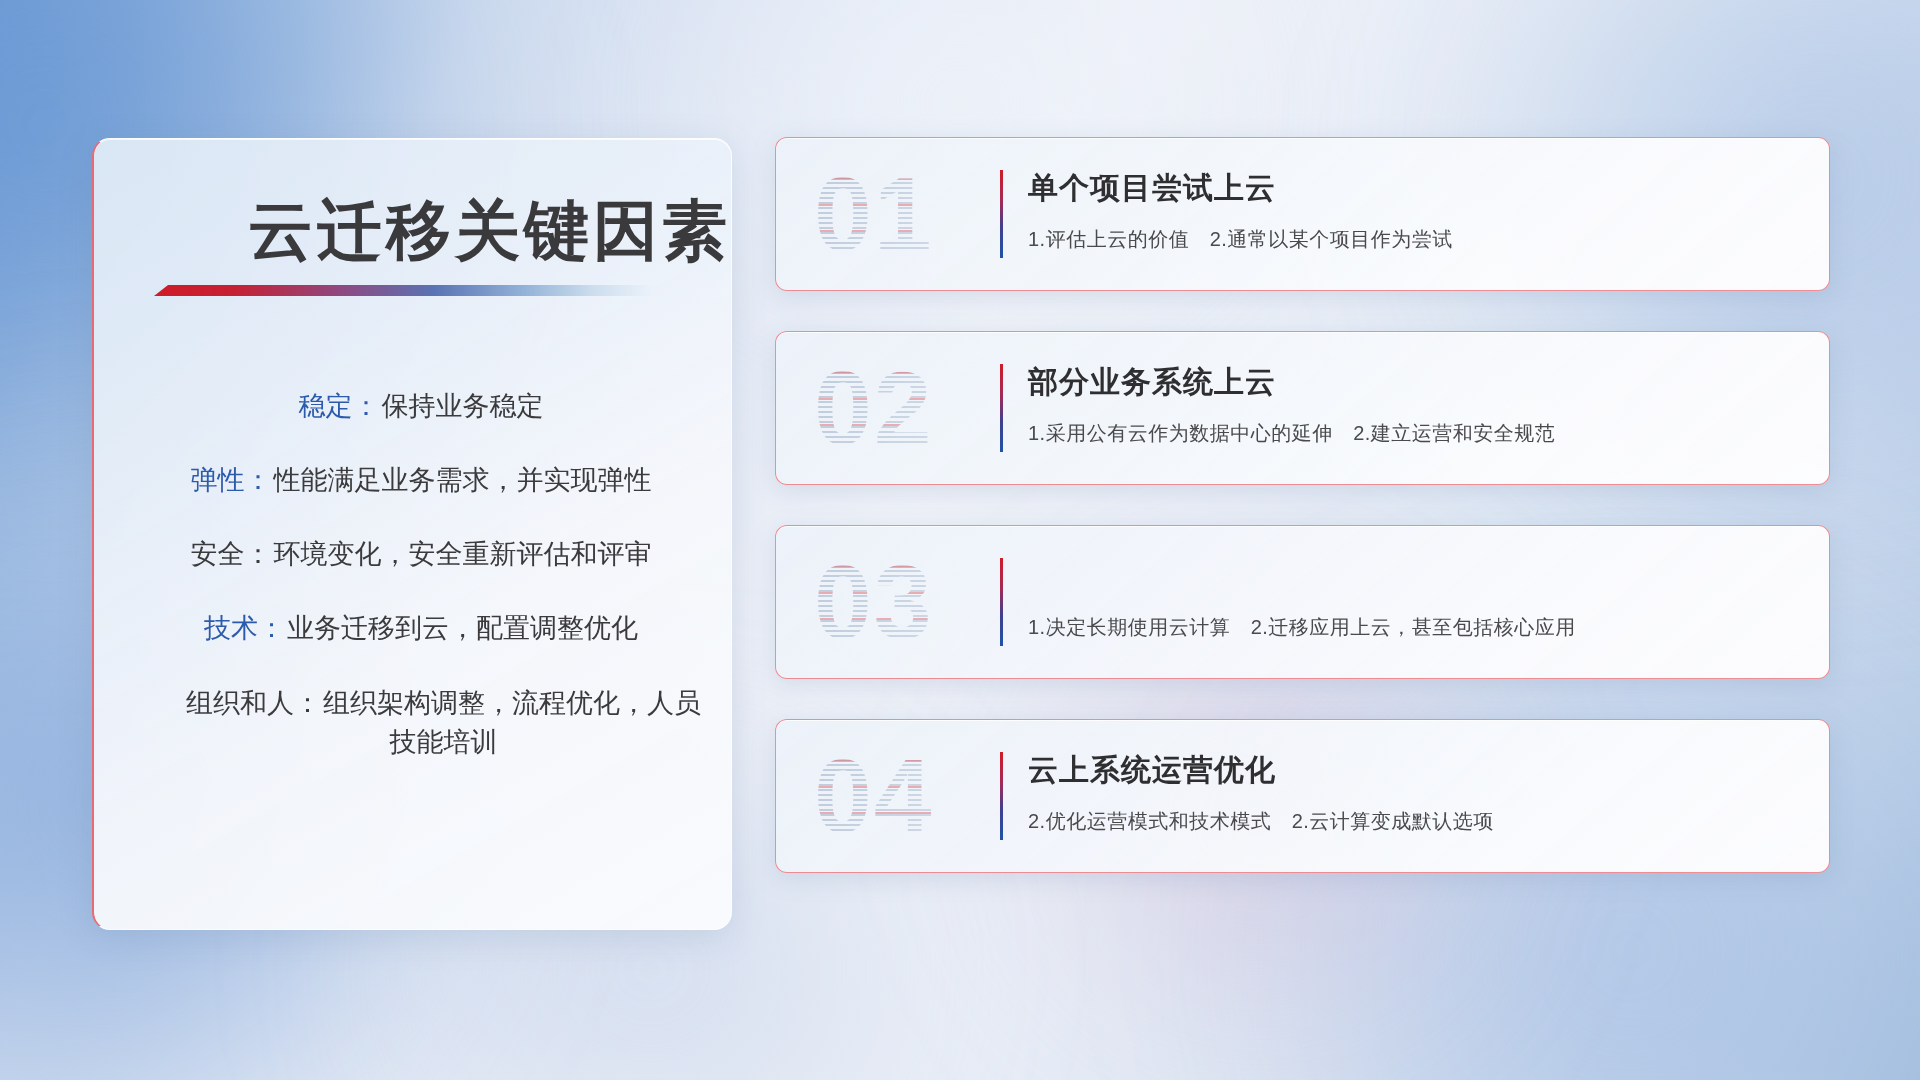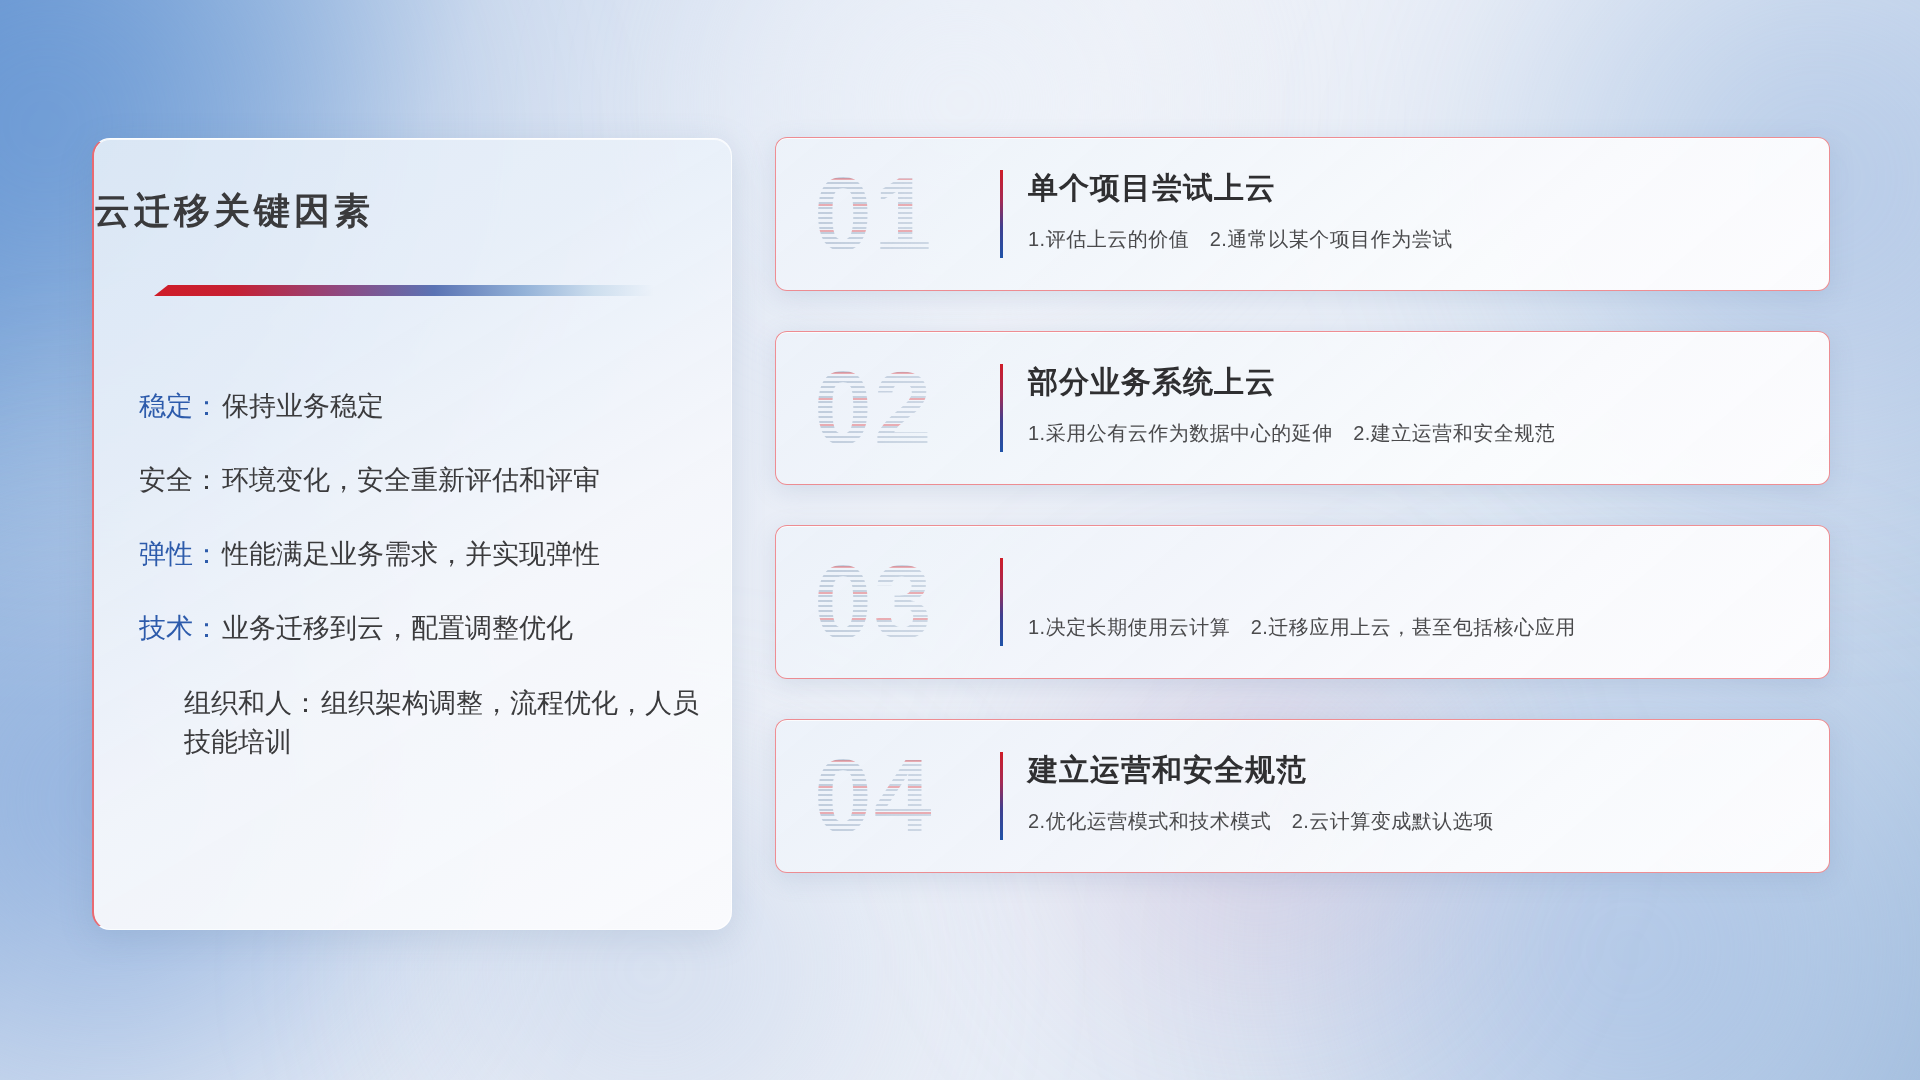--- a/index.html
+++ b/index.html
@@ -66,22 +66,22 @@
     border: 1px solid rgba(255,255,255,.85);
     border-left: 2px solid #e96a72;
     box-shadow: 0 8px 34px rgba(90,120,160,.18),
                 inset 0 1px 0 rgba(255,255,255,.75);
     overflow: hidden;
   }
   #panel-title {
     position: absolute;
     left: 0; right: 0;
     top: 48px;
-    text-align: left;
-    font-size: 36px;
+    text-align: right;
+    font-size: 65px;
     font-weight: 700;
     letter-spacing: 4px;
     color: #3a3a3c;
   }
   #title-rule {
     position: absolute;
     left: 60px;
     top: 146px;
     width: 500px;
     height: 11px;
@@ -94,20 +94,21 @@
         #cddeee 88%,
         rgba(220,234,246,0) 100%);
     clip-path: polygon(14px 0, 100% 0, 100% 100%, 0 100%);
   }
 
   #panel-list {
     position: absolute;
     left: 45px;
     right: 28px;
     top: 248px;
+    text-align: center;
   }
   .panel-row {
     font-size: 27px;
     line-height: 1.45;
     color: #3b3b3d;
     margin-bottom: 35px;
     white-space: nowrap;
   }
   .panel-row.wrap { white-space: normal; margin-bottom: 0; margin-left: 45px; }
   .panel-row .lbl { margin-right: 2px; }
@@ -221,25 +222,25 @@
     <div id="panel-title">云迁移关键因素</div>
     <div id="title-rule"></div>
 
     <div id="panel-list">
 
       <div class="panel-row">
         <span class="lbl blue">稳定：</span><span class="val">保持业务稳定</span>
       </div>
 
       <div class="panel-row">
+        <span class="lbl blue">弹性：</span><span class="val">性能满足业务需求，并实现弹性</span>
+      </div>
+
+      <div class="panel-row">
         <span class="lbl dark">安全：</span><span class="val">环境变化，安全重新评估和评审</span>
-      </div>
-
-      <div class="panel-row">
-        <span class="lbl blue">弹性：</span><span class="val">性能满足业务需求，并实现弹性</span>
       </div>
 
       <div class="panel-row">
         <span class="lbl blue">技术：</span><span class="val">业务迁移到云，配置调整优化</span>
       </div>
 
       <div class="panel-row wrap">
         <span class="lbl dark">组织和人：</span><span class="val">组织架构调整，流程优化，人员技能培训</span>
       </div>
 
@@ -268,19 +269,19 @@
       <div class="step-num">03</div>
       <div class="step-num-tint">03</div>
       <div class="step-divider"></div>
       <div class="step-desc">1.决定长期使用云计算　2.迁移应用上云，甚至包括核心应用</div>
     </div>
 
     <div class="step-card">
       <div class="step-num">04</div>
       <div class="step-num-tint">04</div>
       <div class="step-divider"></div>
-      <div class="step-title">建立运营和安全规范</div>
+      <div class="step-title">云上系统运营优化</div>
       <div class="step-desc">2.优化运营模式和技术模式　2.云计算变成默认选项</div>
     </div>
 
   </div>
 
 </div>
 
 </body></html>

